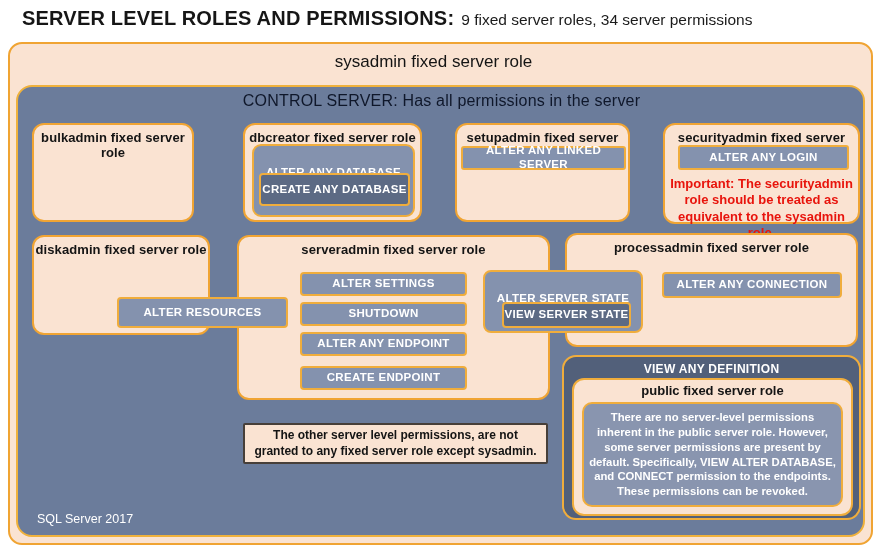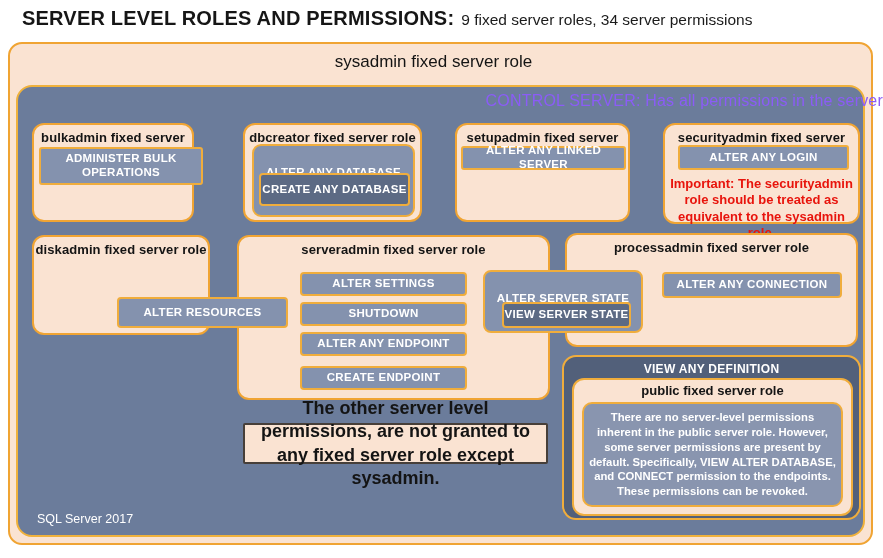--- a/index.html
+++ b/index.html
@@ -12,22 +12,22 @@
   .t-main { font-size:20px; font-weight:bold; color:#161616; letter-spacing:.2px; }
   .t-sub  { font-size:15.5px; color:#1b1b1b; margin-left:7px; }
 
   
   #sysadmin-box { position:absolute; left:8px; top:42px; width:865px; height:503px;
     background:#fae3d2; border:2px solid #f0a433; border-radius:14px; }
   #sysadmin-label { position:absolute; left:0; right:16px; top:52px; text-align:center;
     font-size:17px; color:#141414; }
   #control-box { position:absolute; left:16px; top:85px; width:849px; height:452px;
     background:#6b7c9b; border:2px solid #efb13c; border-radius:16px; }
-  #control-label { position:absolute; left:0; right:0; top:92px; text-align:right;
-    font-size:16px; color:#8b5cf6; letter-spacing:.2px; }
+  #control-label { position:absolute; left:0; right:0; top:92px; text-align:center;
+    font-size:16px; color:#0f172a; letter-spacing:.2px; }
 
   
   .role-box { position:absolute; background:#fae3d2; border:2px solid #f0a433; border-radius:12px; z-index:2; }
   .role-title { text-align:center; font-weight:bold; font-size:13px; color:#141414; padding-top:5px; letter-spacing:.1px; }
   .perm { position:absolute; background:#8492ae; border:2px solid #f0ad3c; border-radius:4px;
     display:flex; align-items:center; justify-content:center; text-align:center;
     color:#fff; font-weight:bold; font-size:11.5px; letter-spacing:.3px; line-height:1.2; }
   .perm.dark { background:#5c6a84; }
   .group { position:absolute; background:#8492ae; border:2px solid #f0ad3c; border-radius:9px; }
   .group-label { text-align:center; color:#fff; font-weight:bold; font-size:11.5px; letter-spacing:.3px; padding-top:20px; }
@@ -63,21 +63,21 @@
 
   
   #perm-alter-resources { left:117px; top:270px; width:171px; height:31px; z-index:6;margin-top:27px; }
   #shared-state-group { left:483px; top:270px; width:160px; height:63px; z-index:6; border-radius:8px; }
   #perm-view-server-state { left:17px; top:30px; width:129px; height:26px; }
 
   
   #note-box { position:absolute; left:243px; top:423px; width:305px; height:41px; z-index:3;
     background:#fae3d2; border:2px solid #473f39; border-radius:2px;
     display:flex; align-items:center; justify-content:center; text-align:center;
-    font-weight:bold; font-size:18px; color:#141414; line-height:1.3; padding:0 8px; }
+    font-weight:bold; font-size:12px; color:#141414; line-height:1.3; padding:0 8px; }
 
   #view-def-box { position:absolute; left:562px; top:355px; width:299px; height:165px; z-index:5;
     background:#52607a; border:2px solid #f0ad3c; border-radius:14px; }
   #view-def-label { text-align:center; color:#fff; font-weight:bold; font-size:12px; letter-spacing:.3px; padding-top:5px; }
   #public-box { position:absolute; left:8px; top:21px; width:281px; height:138px;
     background:#fae3d2; border:2px solid #f0ad3c; border-radius:12px; }
   #public-title { text-align:center; font-weight:bold; font-size:13px; color:#141414; padding-top:3px; }
   #public-desc-box { position:absolute; left:8px; top:22px; width:261px; height:105px;
     background:#8995af; border:2px solid #f0ad3c; border-radius:10px;
     display:flex; align-items:center; justify-content:center; text-align:center;
@@ -95,21 +95,20 @@
   </div>
 
   <div id="sysadmin-box"></div>
   <div id="sysadmin-label">sysadmin fixed server role</div>
 
   <div id="control-box"></div>
   <div id="control-label">CONTROL SERVER: Has all permissions in the server</div>
 
   <div id="box-bulkadmin" class="role-box">
     <div class="role-title">bulkadmin fixed server role</div>
-    <div id="perm-administer-bulk" class="perm">ADMINISTER BULK OPERATIONS</div>
   </div>
 
   <div id="box-dbcreator" class="role-box">
     <div class="role-title">dbcreator fixed server role</div>
     <div id="dbcreator-group" class="group">
       <div class="group-label">ALTER ANY DATABASE</div>
       <div id="perm-create-any-database" class="perm dark">CREATE ANY DATABASE</div>
     </div>
   </div>
 

